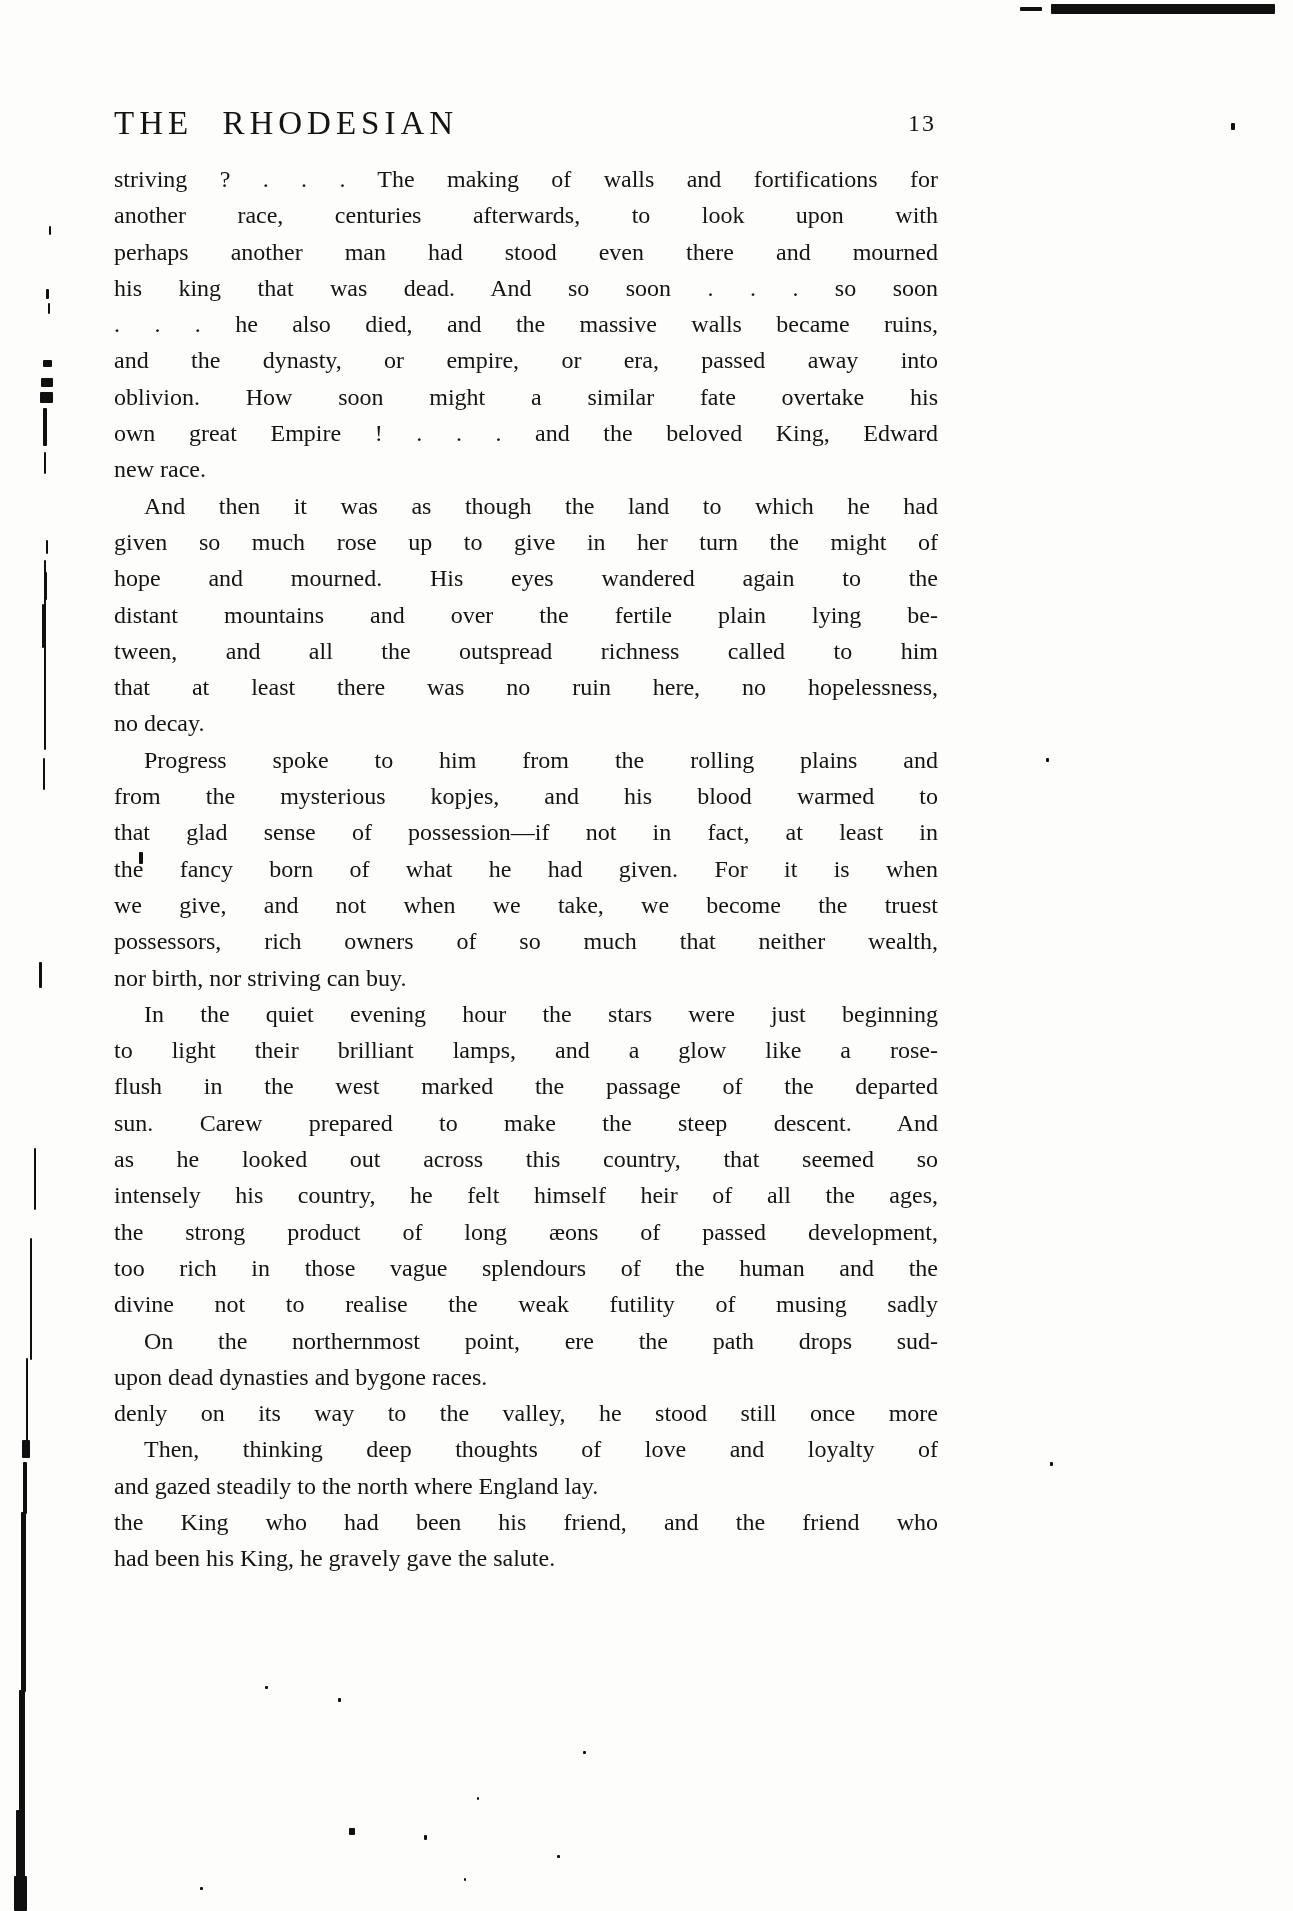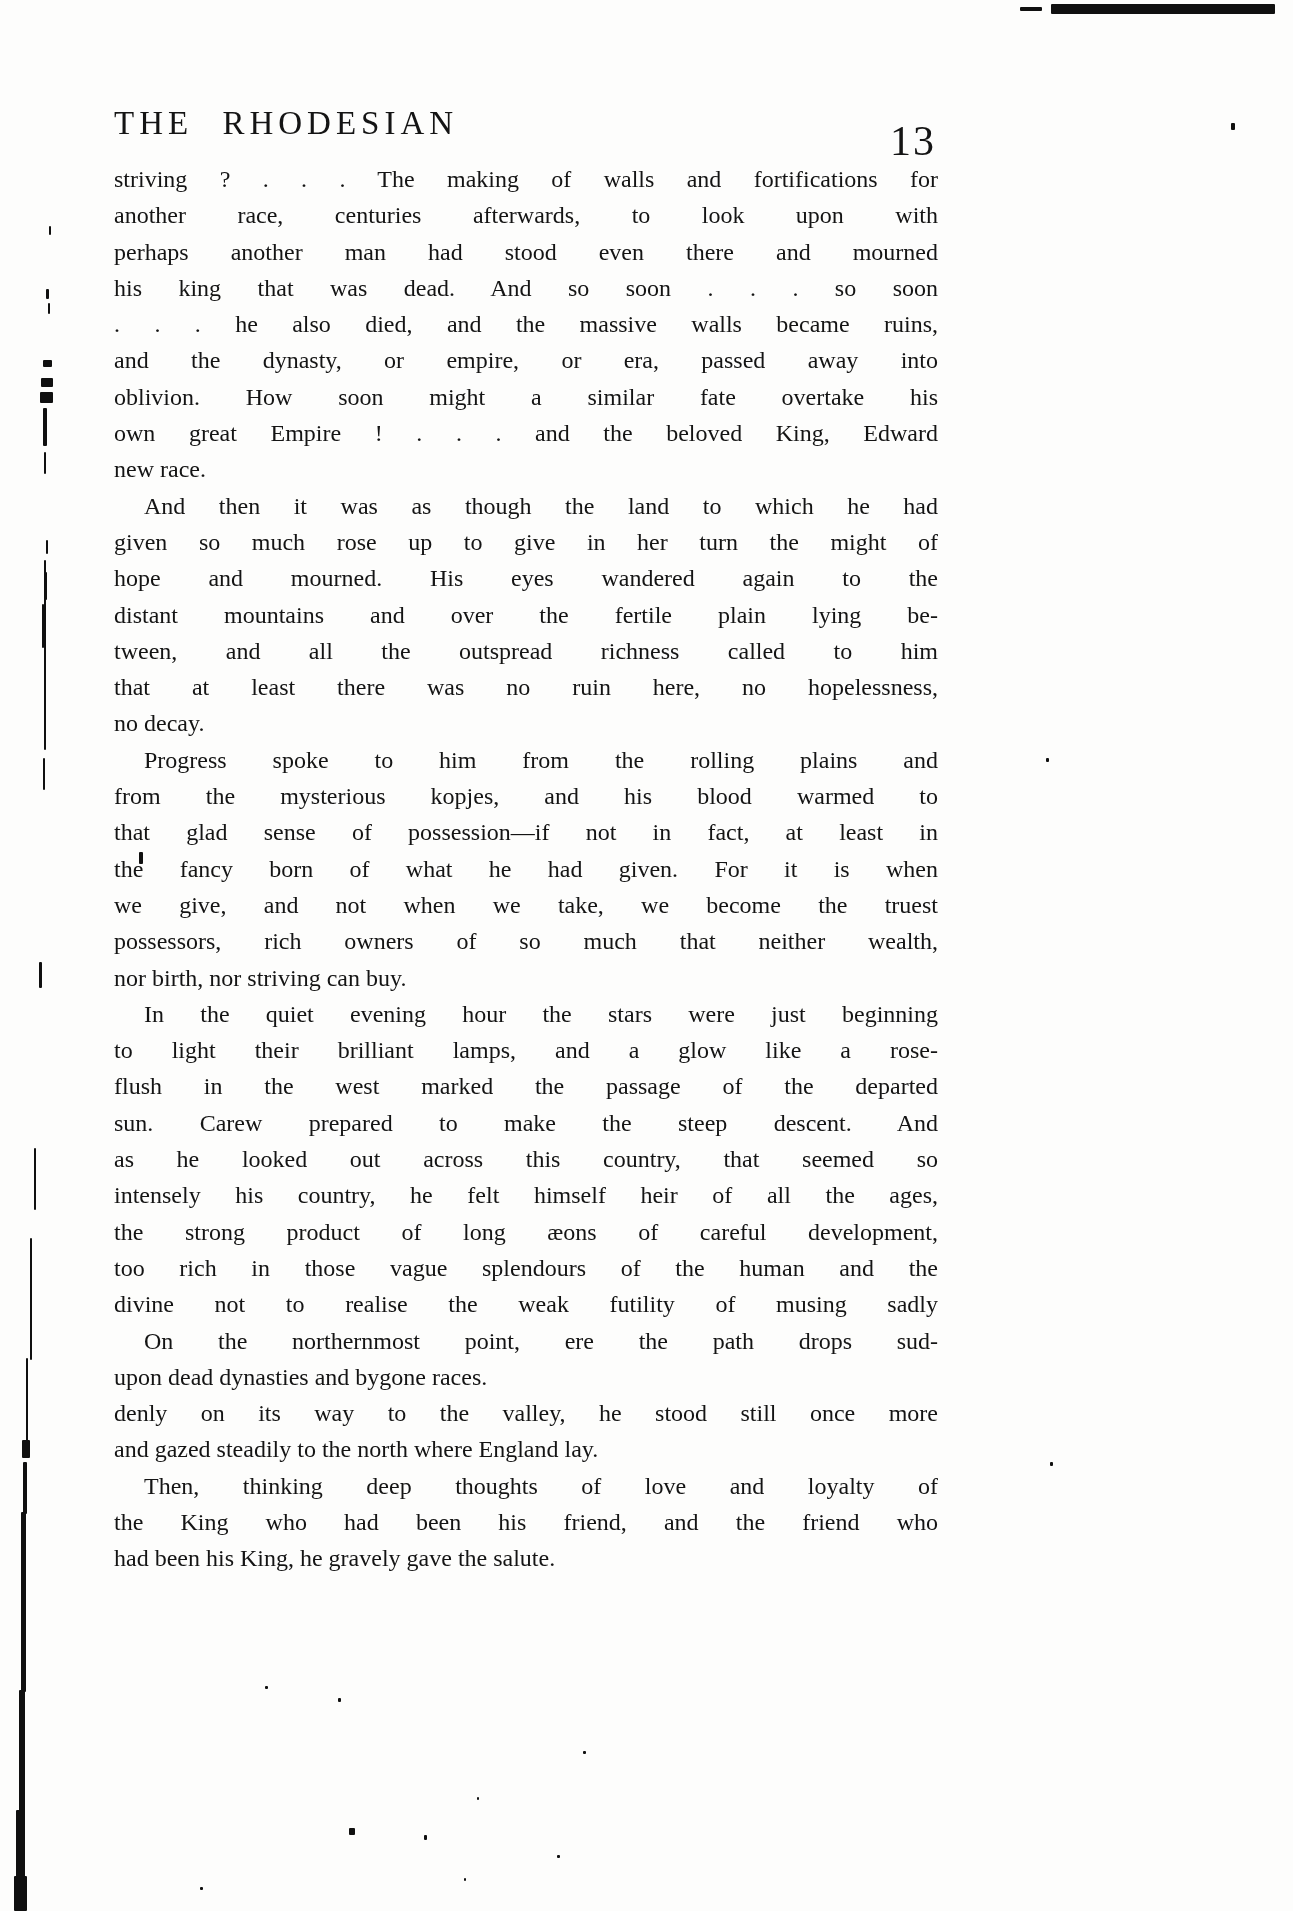--- a/index.html
+++ b/index.html
@@ -28,22 +28,22 @@
     display: block;
     font-size: 33px;
     line-height: 40px;
     letter-spacing: 5px;
     word-spacing: 16px;
     font-weight: 500;
   }
   .page-number {
     position: absolute;
     right: 2px;
-    top: 18px;
-    font-size: 42px;
+    top: 0;
+    font-size: 24px;
     line-height: 40px;
     letter-spacing: 2px;
   }
   
   .text-block {
     position: absolute;
     left: 114px;
     top: 161px;
     width: 824px;
     font-size: 24px;
@@ -101,28 +101,28 @@
       <div class="line">the fancy born of what he had given. For it is when</div>
       <div class="line">we give, and not when we take, we become the truest</div>
       <div class="line">possessors, rich owners of so much that neither wealth,</div>
       <div class="line para-end">nor birth, nor striving can buy.</div>
       <div class="line indent">In the quiet evening hour the stars were just beginning</div>
       <div class="line">to light their brilliant lamps, and a glow like a rose-</div>
       <div class="line">flush in the west marked the passage of the departed</div>
       <div class="line">sun. Carew prepared to make the steep descent. And</div>
       <div class="line">as he looked out across this country, that seemed so</div>
       <div class="line">intensely his country, he felt himself heir of all the ages,</div>
-      <div class="line">the strong product of long æons of careful development,</div>
+      <div class="line">the strong product of long æons of passed development,</div>
       <div class="line">too rich in those vague splendours of the human and the</div>
       <div class="line">divine not to realise the weak futility of musing sadly</div>
       <div class="line indent">On the northernmost point, ere the path drops sud-</div>
       <div class="line para-end">upon dead dynasties and bygone races.</div>
       <div class="line">denly on its way to the valley, he stood still once more</div>
+      <div class="line indent">Then, thinking deep thoughts of love and loyalty of</div>
       <div class="line para-end">and gazed steadily to the north where England lay.</div>
-      <div class="line indent">Then, thinking deep thoughts of love and loyalty of</div>
       <div class="line">the King who had been his friend, and the friend who</div>
       <div class="line para-end">had been his King, he gravely gave the salute.</div>
     </main>
 
   <div id="artifact-layer">
       <div class="artifact" style="left: 1020px; top: 7px; width: 22px; height: 4px;"></div>
       <div class="artifact" style="left: 1051px; top: 4px; width: 224px; height: 10px;"></div>
       <div class="artifact" style="left: 1231px; top: 123px; width: 4px; height: 7px;"></div>
       <div class="artifact" style="left: 49px; top: 226px; width: 2px; height: 9px;"></div>
       <div class="artifact" style="left: 46px; top: 289px; width: 3px; height: 10px;"></div>

